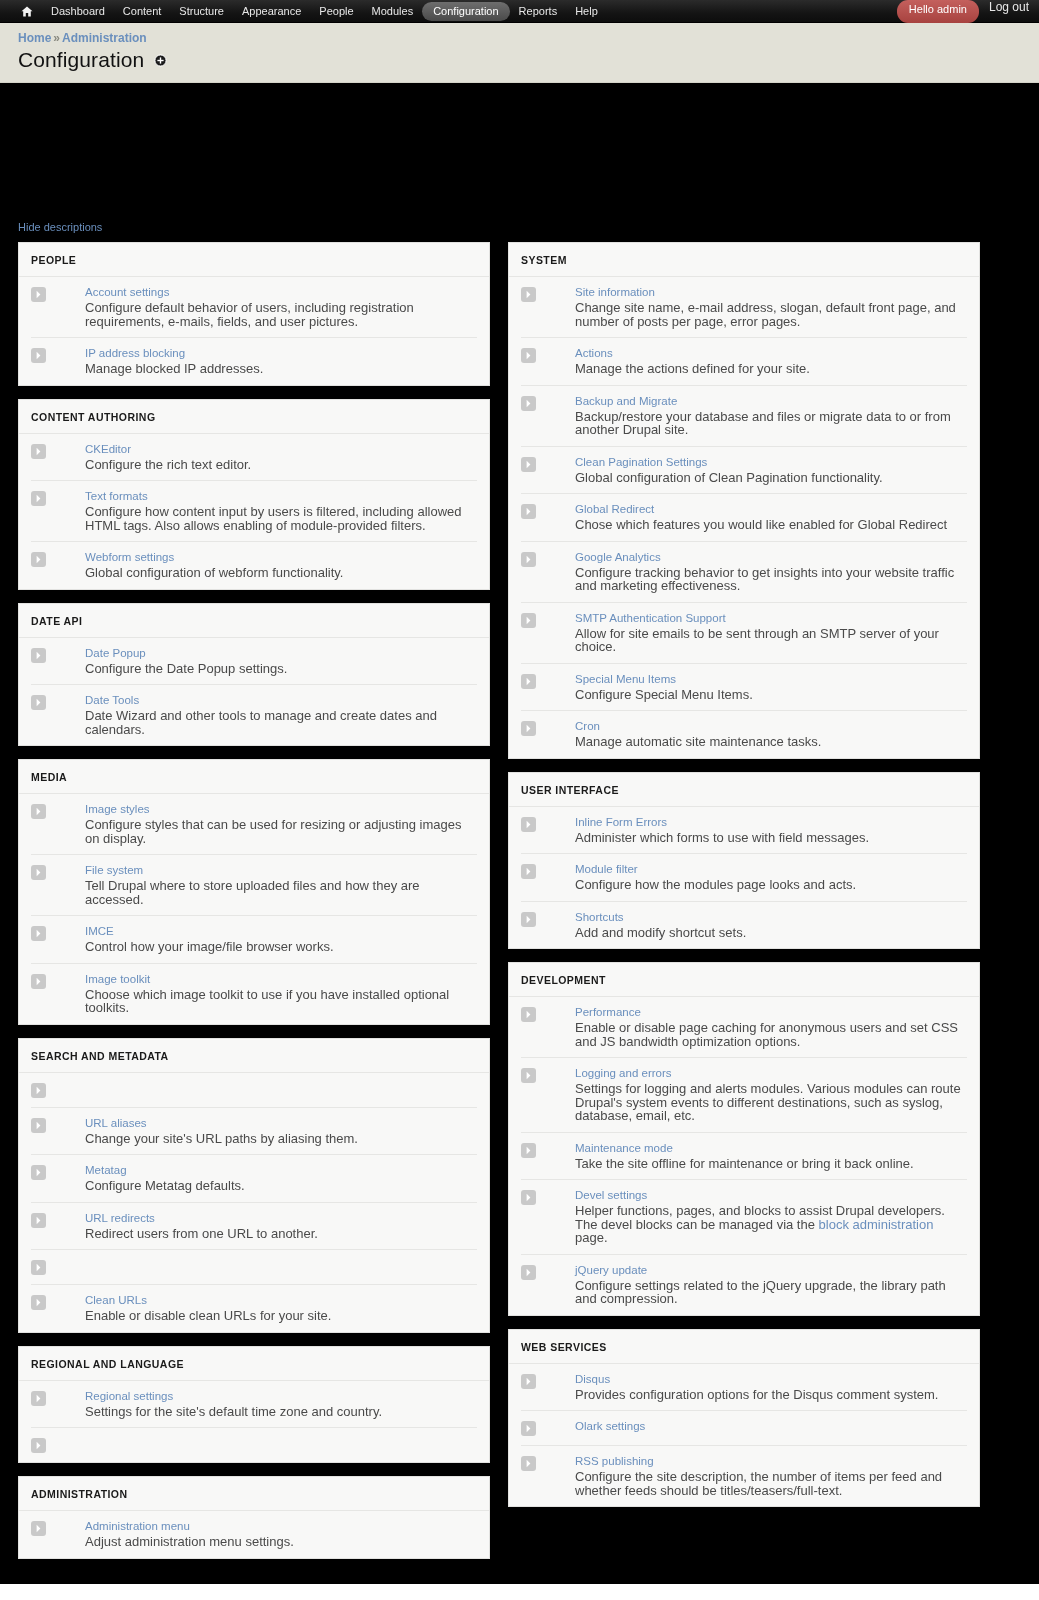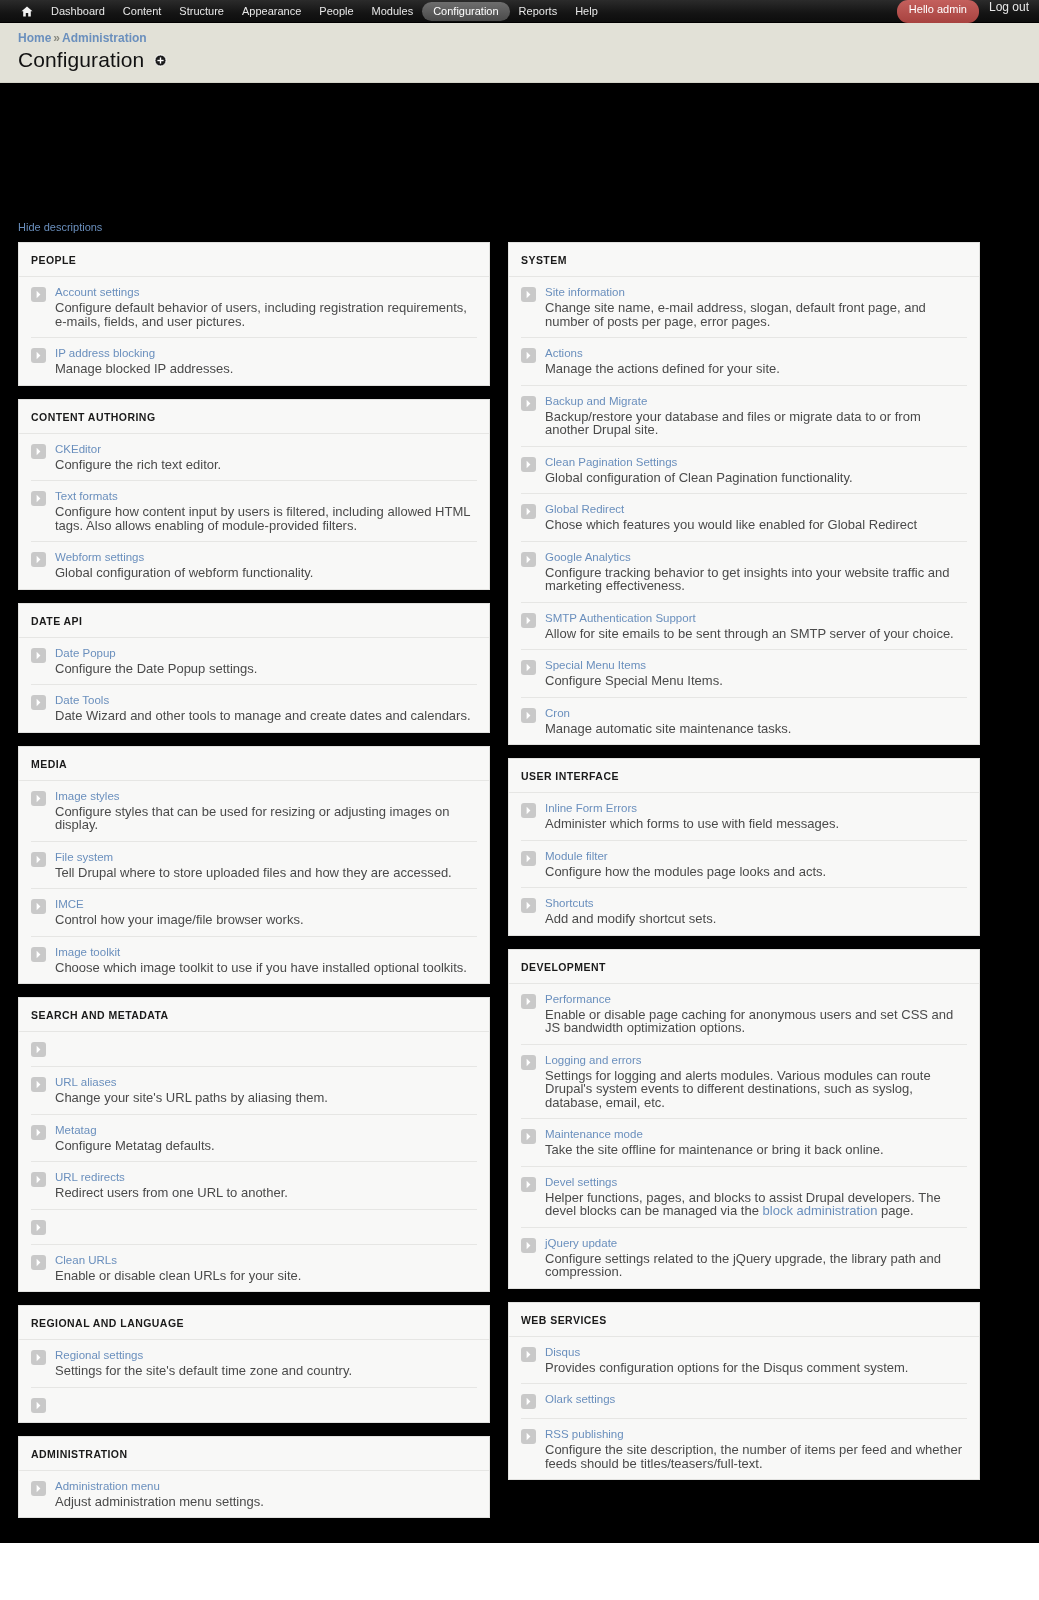--- a/index.html
+++ b/index.html
@@ -145,20 +145,21 @@
     border-bottom: 1px solid #e6e6e4;
     text-transform: uppercase;
   }
   .panel-body { padding: 0 12px; }
 
   .item {
     display: flex;
     align-items: flex-start;
     padding: 8px 0 9px 0;
     border-bottom: 1px solid #e6e6e4;
+    gap: 30px;
   }
   .item:last-child { border-bottom: none; }
 
   .item-icon {
     flex: 0 0 15px;
     width: 15px;
     height: 15px;
     margin-right: 9px;
     margin-top: 2px;
     background: #c9c9c9;

